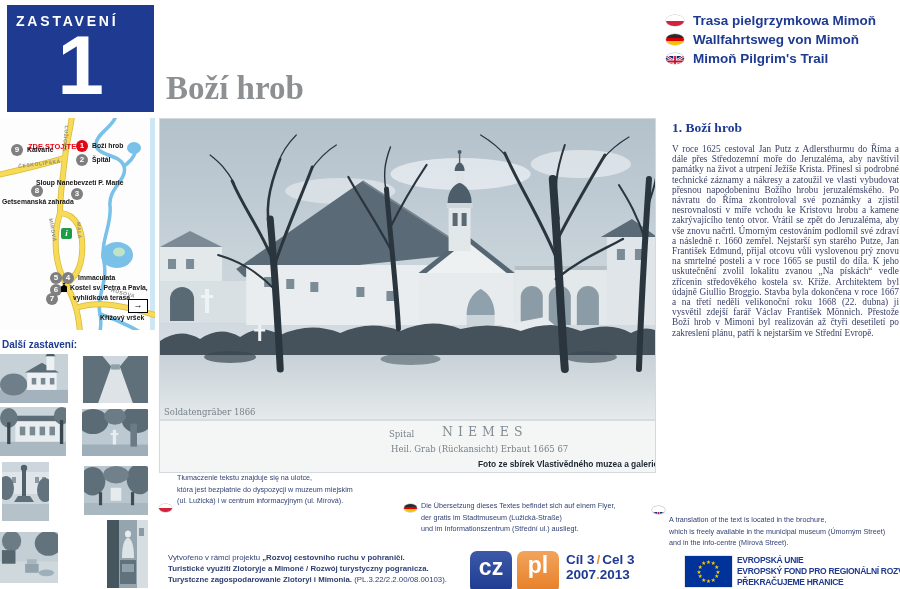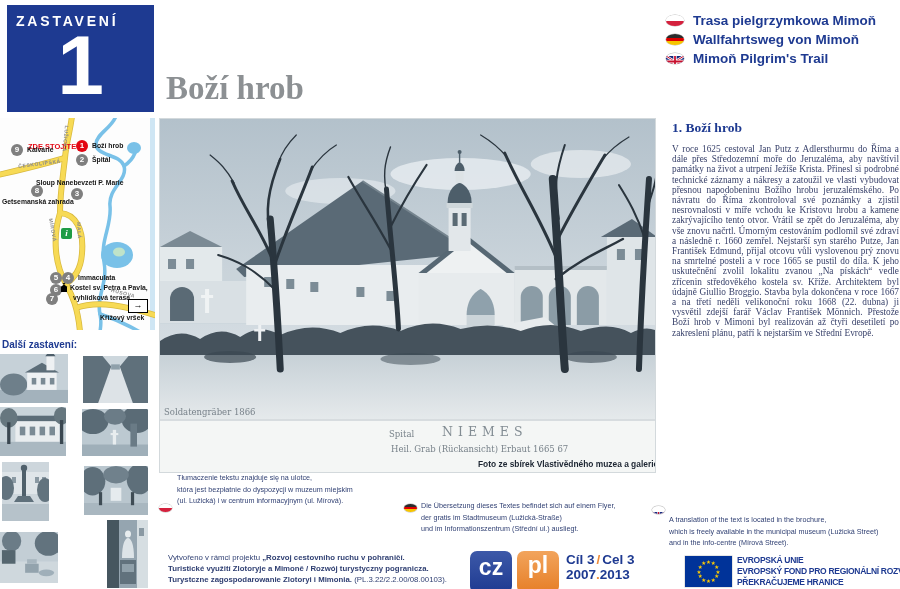--- a/index.html
+++ b/index.html
@@ -433,21 +433,21 @@
     <span class="flag sm" style="display:block"><svg width="13" height="8" viewBox="0 0 18 11">
           <rect width="18" height="11" fill="#15277c"></rect>
           <path d="M0,0 L18,11 M18,0 L0,11" stroke="#fff" stroke-width="2.4"></path>
           <path d="M0,0 L18,11 M18,0 L0,11" stroke="#c8102e" stroke-width="1"></path>
           <path d="M9,0 V11 M0,5.5 H18" stroke="#fff" stroke-width="3.4"></path>
           <path d="M9,0 V11 M0,5.5 H18" stroke="#c8102e" stroke-width="1.8"></path>
         </svg></span>
   </span>
   <div class="note" style="left:669px;top:502px;margin-top:12px;">
     <span>A translation of the text is located in the brochure,</span><br>
-    <span>which is freely available in the municipal museum (Lužická Street)</span><br>
+    <span>which is freely available in the municipal museum (Úmorným Street)</span><br>
     <span>and in the info-centre (Mírová Street).</span>
   </div>
 
   <div class="project">
     <span>Vytvořeno v rámci projektu </span><span class="b">„Rozvoj cestovního ruchu v pohraničí.</span><br>
     <span class="b">Turistické využití Zlotoryje a Mimoně / Rozwój turystyczny pogranicza.</span><br>
     <span class="b">Turystczne zagospodarowanie Zlotoryi i Mimonia.</span><span> (PL.3.22/2.2.00/08.00103).</span>
   </div>
 
   <div class="czbox">cz</div>

